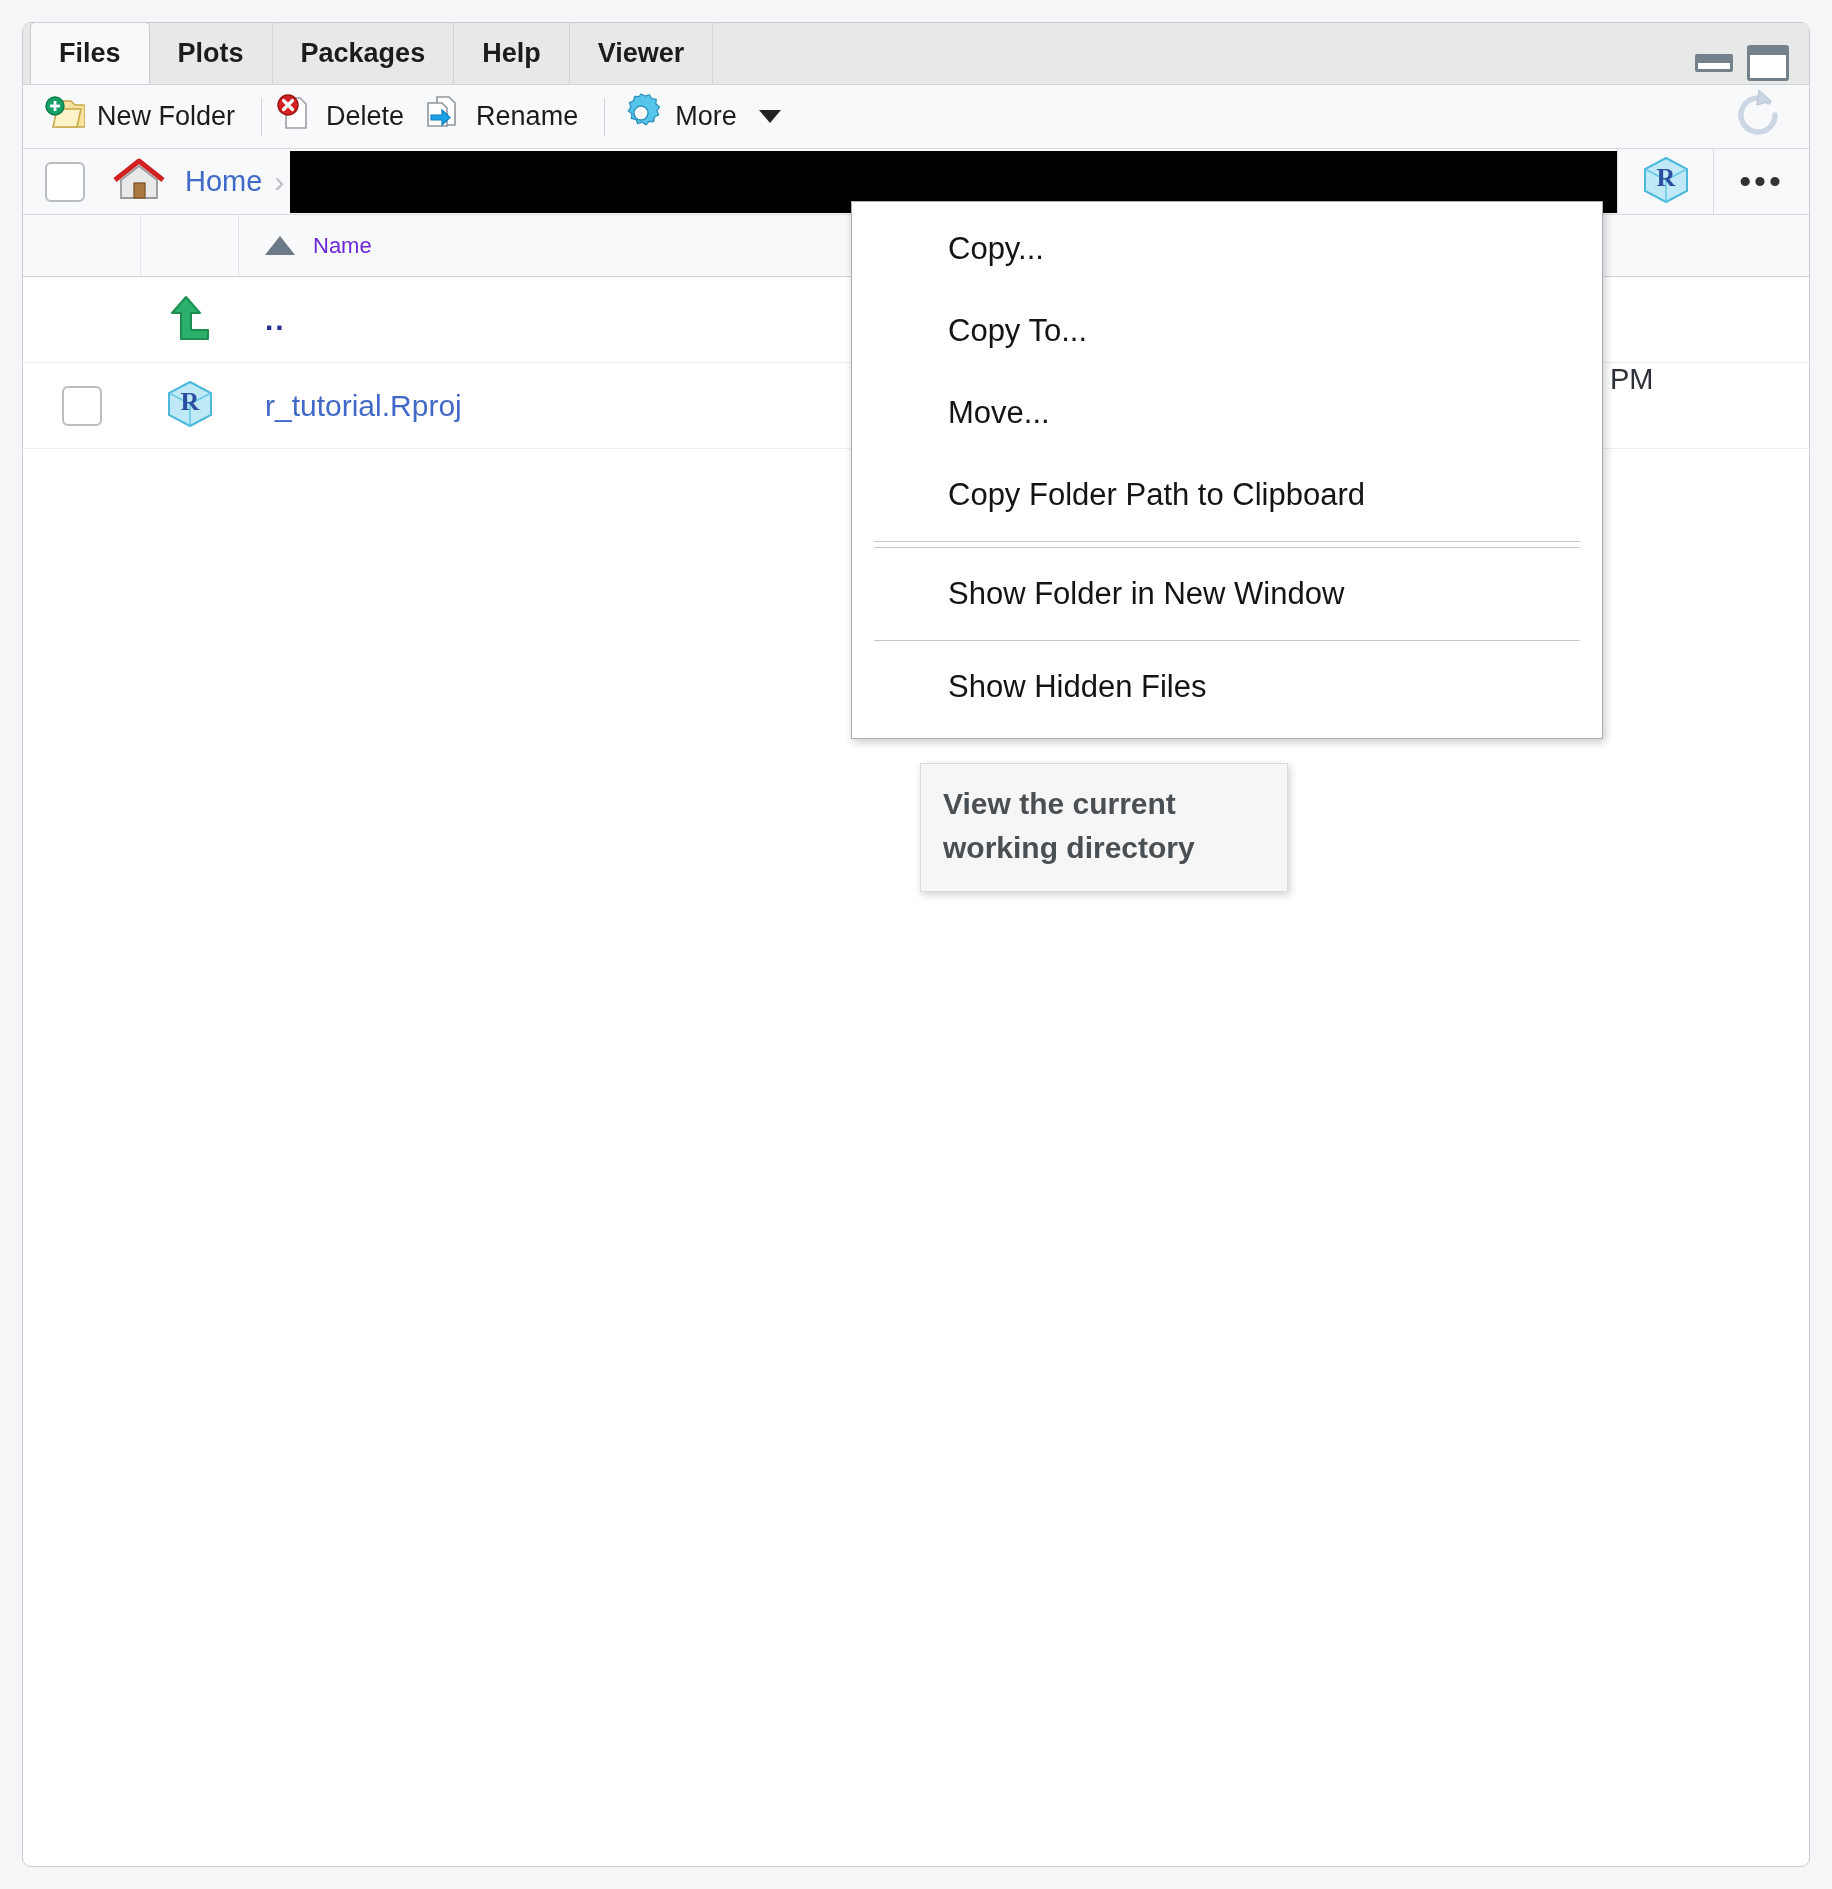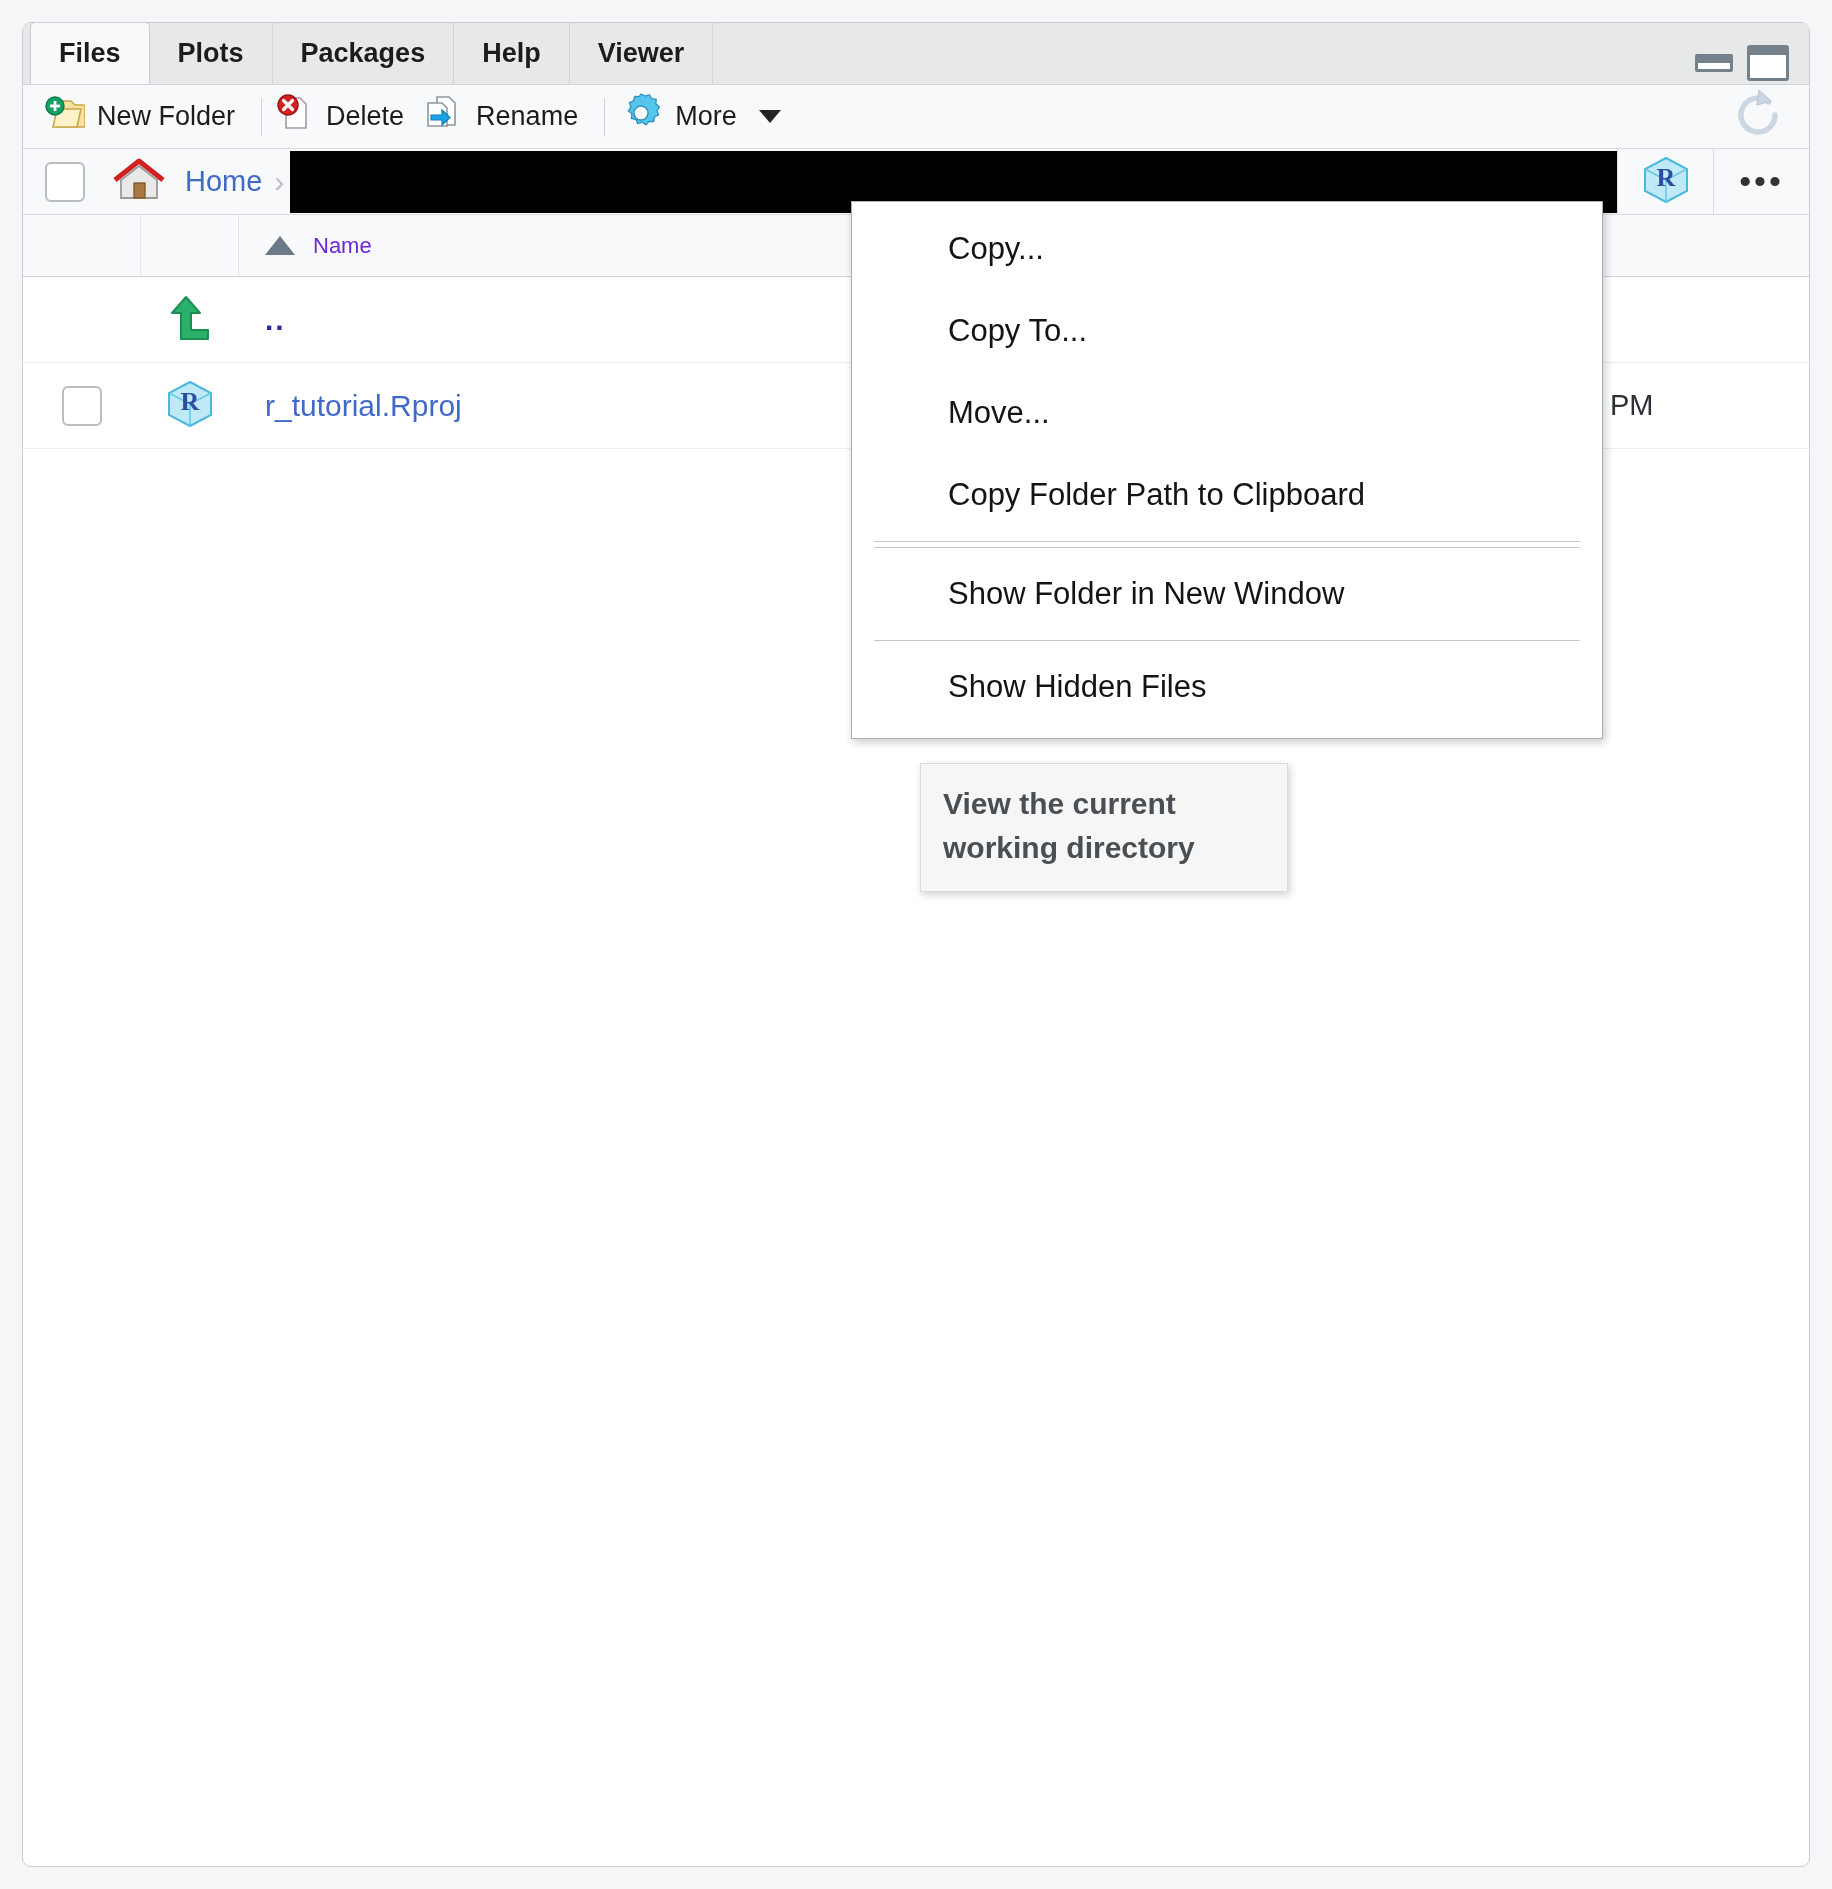--- a/index.html
+++ b/index.html
@@ -214,21 +214,21 @@
   .frow .fc3 {
     flex: 1;
     display: flex; align-items: center;
     padding-left: 26px;
     font-size: 30px;
   }
   .frow .fc4 {
     width: 230px;
     border-left: 1px solid #d8dcdf;
     height: 100%;
-    display: flex; align-items: center;
+    display: flex; 
     padding-left: 30px;
     font-size: 29px;
     color: #2b3136;
   }
   .row-check {
     width: 40px; height: 40px;
     border: 2px solid #b8bdc1;
     border-radius: 6px;
     background: #fff;
   }

